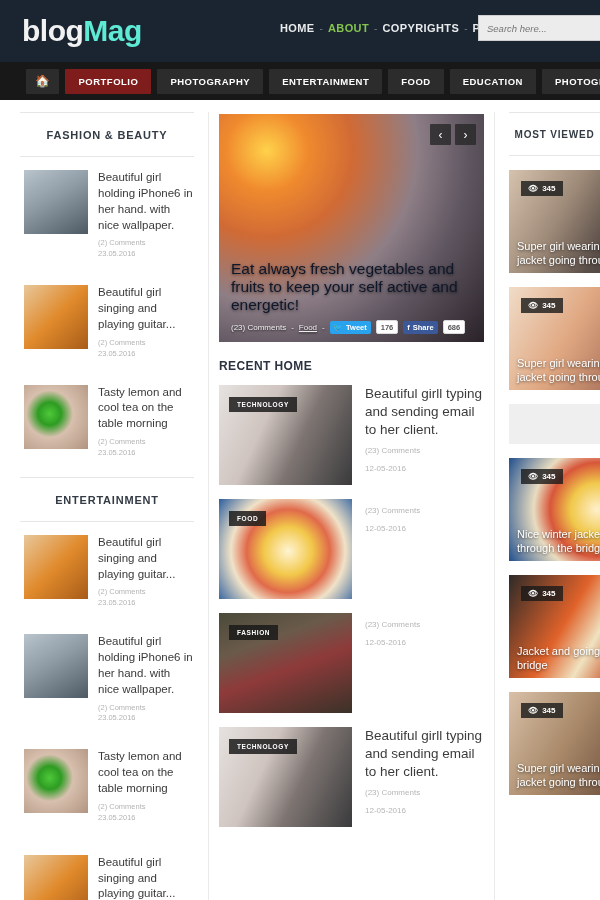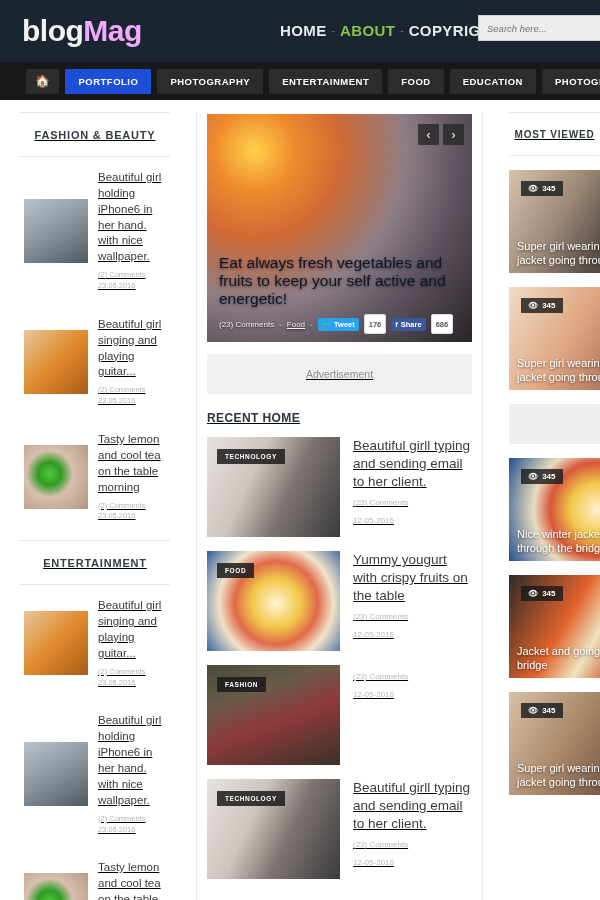--- a/index.html
+++ b/index.html
@@ -14,29 +14,29 @@
   .topbar {
     height: 62px;
     background: #1a2531;
     display: flex;
     align-items: center;
     padding: 0 0 0 22px;
     position: relative;
   }
   .logo { font-size: 30px; font-weight: bold; letter-spacing: -0.5px; white-space: nowrap; }
   .logo .lg-a { color: #f2f2f2; }
-  .logo .lg-b { color: #f0abfc; }
+  .logo .lg-b { color: #5eead4; }
 
   .topnav {
     position: absolute;
     left: 280px; top: 22px;
     display: flex; align-items: center; gap: 5px;
   }
   .topnav a {
-    color: #e8eaec; font-size: 15px; font-weight: bold;
+    color: #e8eaec; font-size: 11px; font-weight: bold;
     letter-spacing: 0.4px; text-decoration: none; white-space: nowrap; text-align: right;
   }
   .topnav a.active { color: #85c44d; }
   .topnav .sep { color: #6d7680; font-size: 10px; }
 
   .search-wrap {
     position: absolute; right: -8px; top: 15px;
     width: 130px; height: 26px;
     background: #ececec; border: 1px solid #cfcfcf;
   }
@@ -52,47 +52,46 @@
     display: flex; align-items: center; gap: 6px;
     padding: 0 0 0 26px;
   }
   .catnav .cat {
     height: 25px; padding: 0 13px;
     background: #2c2c2c; color: #ffffff;
     font-size: 9.5px; font-weight: bold; letter-spacing: 0.5px;
     display: flex; align-items: center; justify-content: center;
     white-space: nowrap; border-radius: 1px;
   }
-  .catnav .cat.active { background: #1d4ed8; }
+  .catnav .cat.active { background: #7f1d1d; }
   .catnav .cat.home { padding: 0 9px; font-size: 12px; }
 
   
   .page {
     display: flex;
     padding: 12px 0 0 0;
     height: 800px;
     background: #ffffff;
-    gap: 12px;
-    text-decoration: underline;
+    gap: 0;
   }
 
   
   .leftcol { width: 208px; padding: 0 14px 0 20px; }
   .widget { margin-bottom: 6px; }
   .widget-title {
     text-align: center;
     font-size: 11px; font-weight: bold; color: #333b45;
     letter-spacing: 0.8px;
     padding: 16px 0 15px 0;
     border-top: 1px solid #e6e6e6;
     border-bottom: 1px solid #e6e6e6;
   }
   .widget-title.first { border-top: 1px solid #e6e6e6; }
 
-  .mini-post { display: flex; gap: 10px; padding: 13px 0 12px 4px; align-items: center; }
+  .mini-post { display: flex; gap: 10px; padding: 13px 0 12px 4px; }
   .mini-thumb {
     width: 64px; height: 64px; flex: none; background: #cfcfcf;
     background-size: cover; background-position: center;
   }
   .mini-body { flex: 1; min-width: 0; }
   .mini-title {
     font-size: 11.5px; color: #3a3a3a; line-height: 1.38;
     margin-bottom: 5px;
   }
   .mini-meta { font-size: 7.5px; color: #b4b4b4; line-height: 1.45; }
@@ -124,21 +123,21 @@
   }
   .slide-meta .mtxt.link { text-decoration: underline; }
   .sbtn {
     display: inline-flex; align-items: center; gap: 3px;
     height: 13px; padding: 0 4px; border-radius: 2px;
     font-size: 7.5px; color: #fff; font-weight: bold; white-space: nowrap;
   }
   .sbtn.tw { background: #2aa3ef; }
   .sbtn.fb { background: #3b5998; }
   .scount {
-    height: 20px; padding: 0 4px; border-radius: 2px;
+    height: 14px; padding: 0 4px; border-radius: 2px;
     background: #fff; color: #555; font-size: 7.5px; font-weight: bold;
     display: inline-flex; align-items: center; border: 1px solid #dadada;
   }
   .slide-nav { position: absolute; top: 10px; right: 8px; display: flex; gap: 4px; }
   .slide-nav div {
     width: 21px; height: 21px; background: rgba(40,40,40,.82);
     color: #fff; font-size: 12px;
     display: flex; align-items: center; justify-content: center;
     border-radius: 1px;
   }
@@ -325,43 +324,39 @@
           <span class="scount">176</span>
           <span class="sbtn fb">
             <span>f</span>
             <span>Share</span>
           </span>
           <span class="scount">686</span>
         </div>
       </div>
     </div>
 
-    <div class="adbox">
-      <span>Advertisement</span>
-    </div>
 
     <div class="section-head">RECENT HOME</div>
 
     <div class="post-row">
       <div class="post-thumb" style="background:linear-gradient(115deg,#e6e2e0 0%,#cfc4bf 35%,#7e7572 60%,#3a3a3c 100%)">
         <span class="post-badge">TECHNOLOGY</span>
       </div>
       <div class="post-body">
         <div class="post-title">Beautiful girll typing and sending email to her client.</div>
         <div class="post-meta">(23) Comments</div>
         <div class="post-meta">12-05-2016</div>
       </div>
     </div>
 
     <div class="post-row">
       <div class="post-thumb" style="background:radial-gradient(circle at 52% 52%,#fff4d2 0%,#f2c84a 28%,#e06a4a 48%,#f0e2c8 66%,#2b5e9e 100%)">
         <span class="post-badge">FOOD</span>
       </div>
       <div class="post-body">
-        <div class="post-title">Yummy yougurt with crispy fruits on the table</div>
         <div class="post-meta">(23) Comments</div>
         <div class="post-meta">12-05-2016</div>
       </div>
     </div>
 
     <div class="post-row">
       <div class="post-thumb" style="background:linear-gradient(160deg,#4a4a3a 0%,#6a5a4a 30%,#8e3a3a 55%,#3a3228 100%)">
         <span class="post-badge">FASHION</span>
       </div>
       <div class="post-body">

